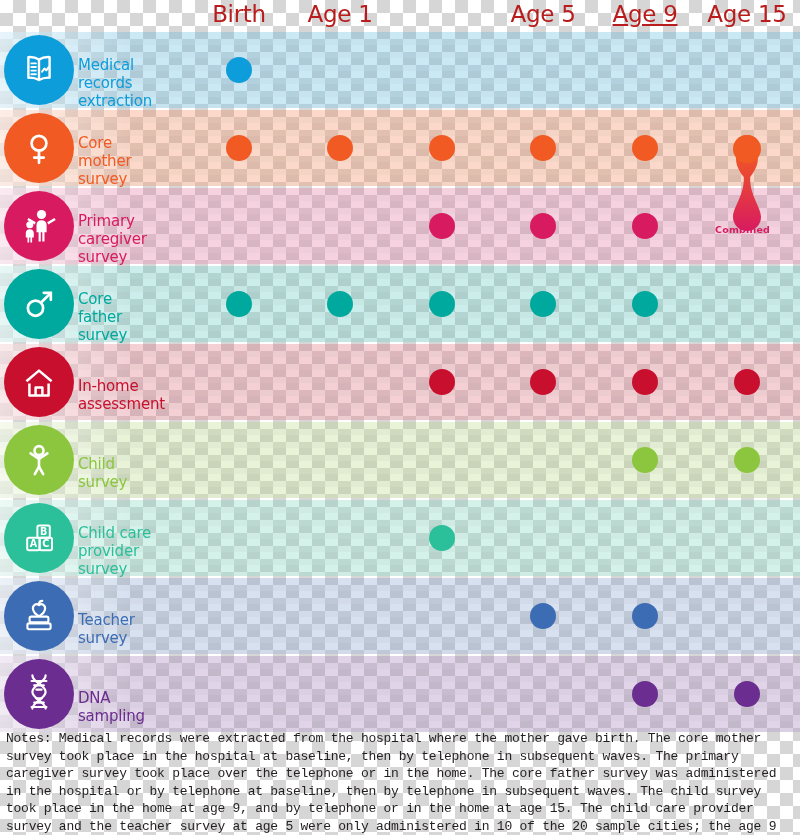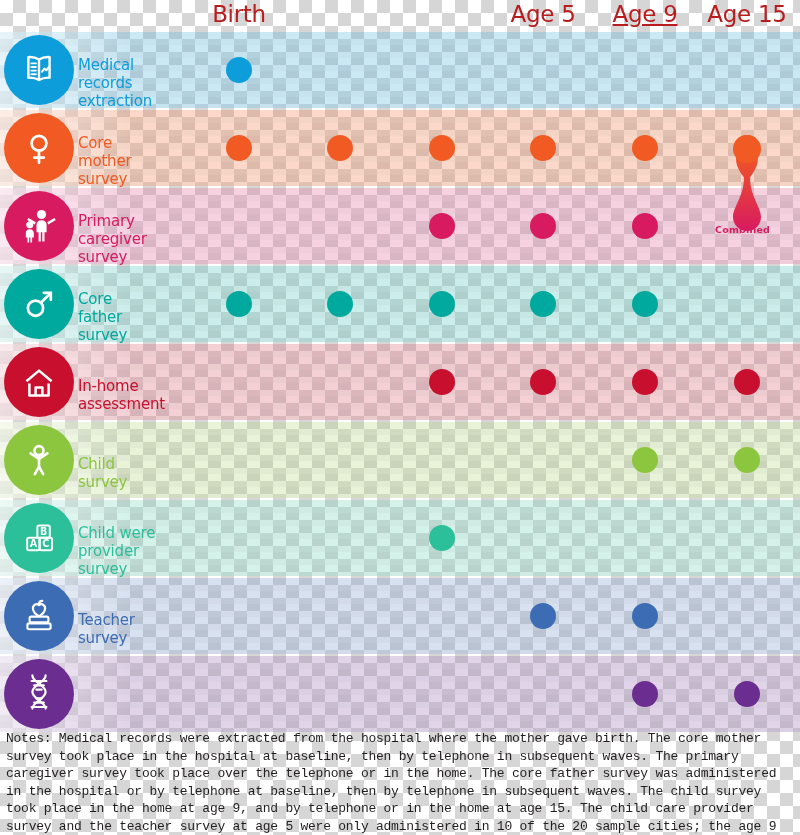--- a/index.html
+++ b/index.html
@@ -90,20 +90,21 @@
   }
 </style>
 </head>
 <body>
 
 <div class="checker"></div>
 
 <div class="sheet">
   <div id="header">
       <div class="hcell" style="left: 179px; width: 120px;">Birth</div>
+      <div class="hcell" style="left: 280px; width: 120px;">Age 1</div>
       <div class="hcell" style="left: 483px; width: 120px; text-align: center;">Age 5</div>
       <div class="hcell" style="left: 585px; width: 120px; text-decoration: underline;">Age 9</div>
       <div class="hcell" style="left: 687px; width: 120px;">Age 15</div>
     </div>
   <div id="rows">
       <div class="row" style="top: 32px;">
         <div class="band" style="background: rgb(126, 200, 232);"></div>
         <div class="band-left-fade"></div>
         <div class="icon-circle" style="background: rgb(13, 157, 219);">
           <svg width="42" height="42" viewBox="0 0 42 42">
@@ -245,21 +246,21 @@
               <rect x="22.6" y="21.8" width="12.4" height="12.4" rx="1.6"></rect>
             </g>
             <g fill="#fff" font-family="DejaVu Sans, sans-serif" font-size="9.6" font-weight="bold" text-anchor="middle">
               <text x="26.6" y="19">B</text>
               <text x="16.4" y="31.4">A</text>
               <text x="28.8" y="31.4">C</text>
             </g>
           </svg>
         </div>
         <div class="rowlabel l3" style="color: rgb(43, 191, 154);">
-          <div>Child were</div>
+          <div>Child care</div>
           <div>provider</div>
           <div>survey</div>
         </div>
         <div class="dot" style="left: 442px; background: rgb(43, 191, 154);"></div>
       </div>
       <div class="row" style="top: 578px;">
         <div class="band" style="background: rgb(157, 181, 218);"></div>
         <div class="band-left-fade"></div>
         <div class="icon-circle" style="background: rgb(60, 108, 180);">
           <svg width="44" height="44" viewBox="0 0 44 44">
@@ -284,20 +285,24 @@
         <div class="icon-circle" style="background: rgb(107, 45, 144);">
           <svg width="42" height="42" viewBox="0 0 42 42">
             <g fill="none" stroke="#fff" stroke-width="2.2" stroke-linecap="round">
               <path d="M14.4 8.4c0 7 13.2 9.6 13.2 16.6s-13.2 9.6-13.2 16.6" transform="translate(0,-6)"></path>
               <path d="M27.6 8.4c0 7-13.2 9.6-13.2 16.6s13.2 9.6 13.2 16.6" transform="translate(0,-6)"></path>
               <path d="M13.6 8h14.8M13.6 34h14.8"></path>
               <path d="M16.2 12.4h9.6M16.2 29.6h9.6"></path>
               <path d="M18.4 16.6h5.2M18.4 25.4h5.2"></path>
             </g>
           </svg>
+        </div>
+        <div class="rowlabel l2" style="color: rgb(107, 45, 144);">
+          <div>DNA</div>
+          <div>sampling</div>
         </div>
         <div class="dot" style="left: 645px; background: rgb(107, 45, 144);"></div>
         <div class="dot" style="left: 747px; background: rgb(107, 45, 144);"></div>
       </div>
     </div>
   <div id="notes">Notes: Medical records were extracted from the hospital where the mother gave birth. The core mother survey took place in the hospital at baseline, then by telephone in subsequent waves. The primary caregiver survey took place over the telephone or in the home. The core father survey was administered in the hospital or by telephone at baseline, then by telephone in subsequent waves. The child survey took place in the home at age 9, and by telephone or in the home at age 15. The child care provider survey and the teacher survey at age 5 were only administered in 10 of the 20 sample cities; the age 9 teacher survey was administered in all sample cities. DNA sampling took place in the home at age 9, and by mail or in the home at age 15.</div>
 <div class="combined-wrap" style="left: 724px; top: 135px; width: 46px; height: 108px;"><svg width="46" height="108" viewBox="0 0 46 108">
         <defs>
           <linearGradient id="cgrad" x1="0" y1="0" x2="0" y2="1">
             <stop offset="0%" stop-color="#f15a22"></stop>

